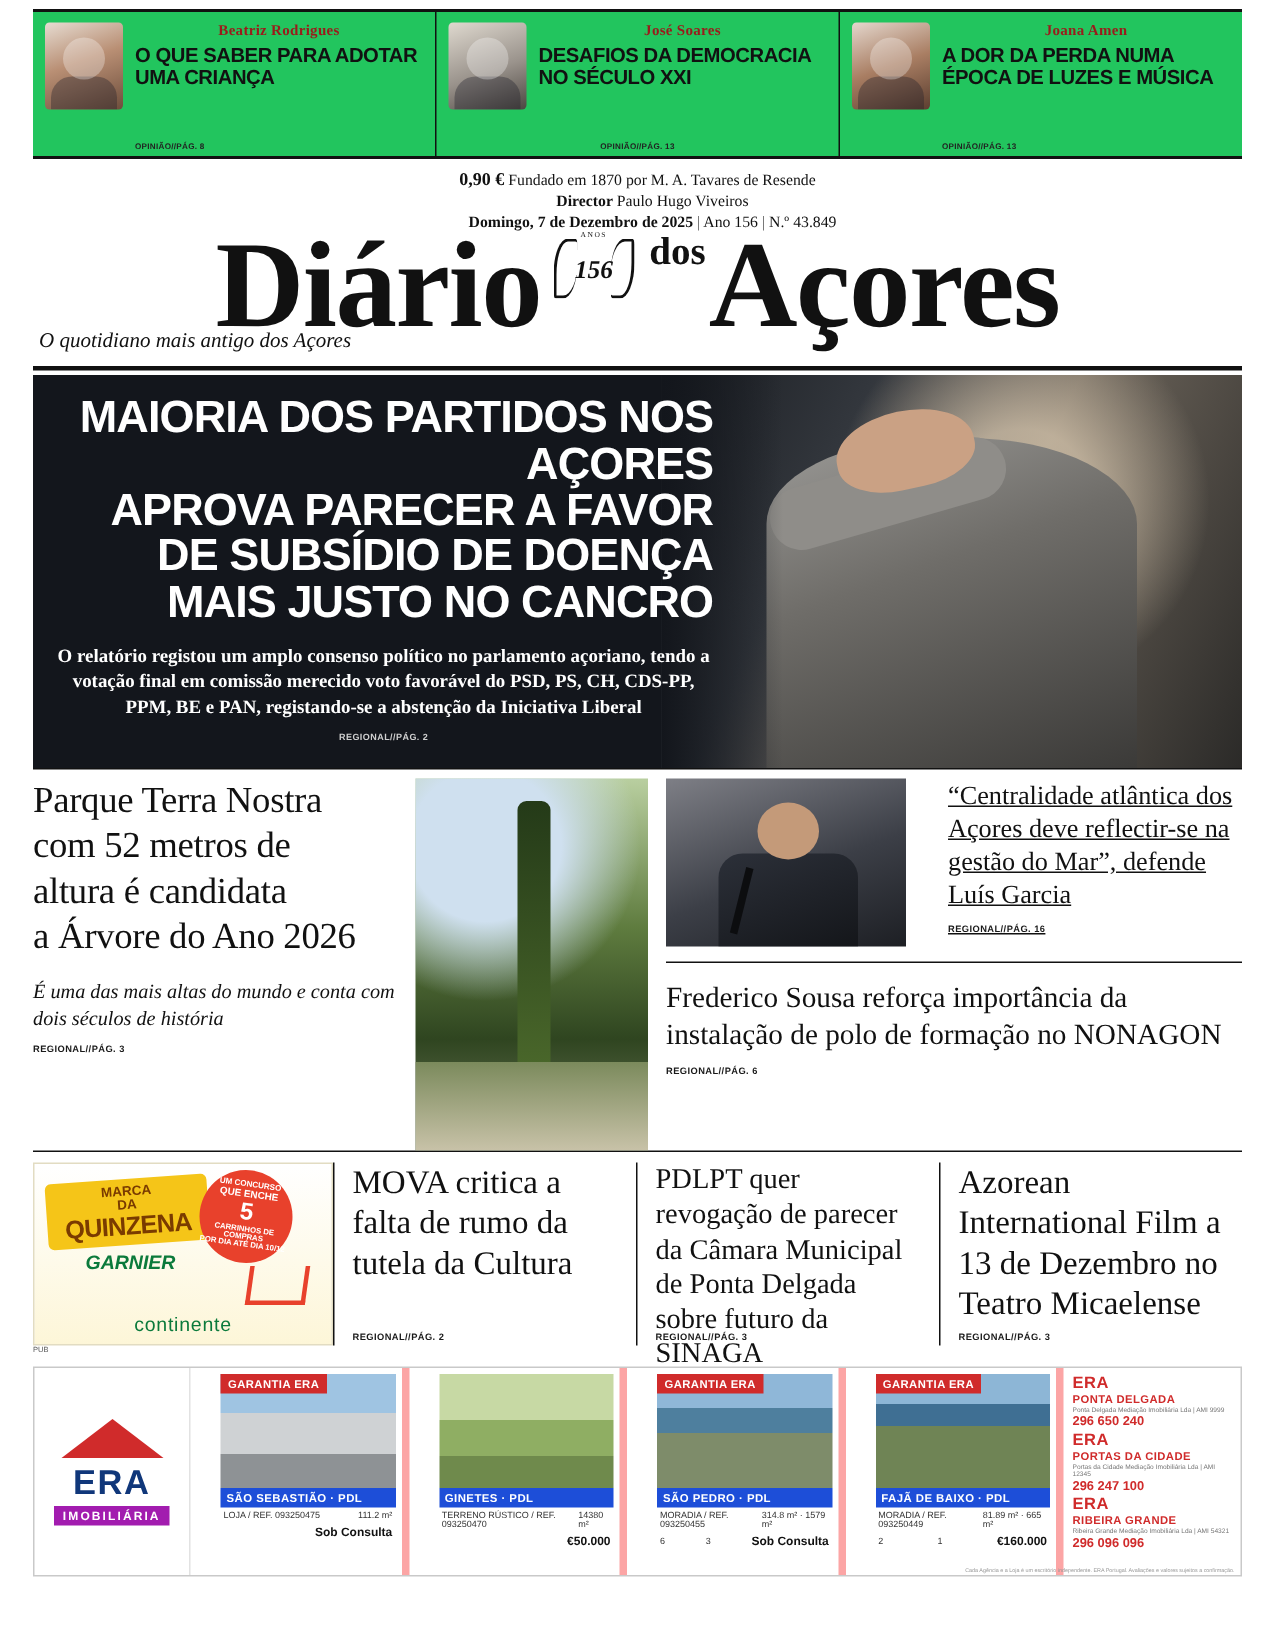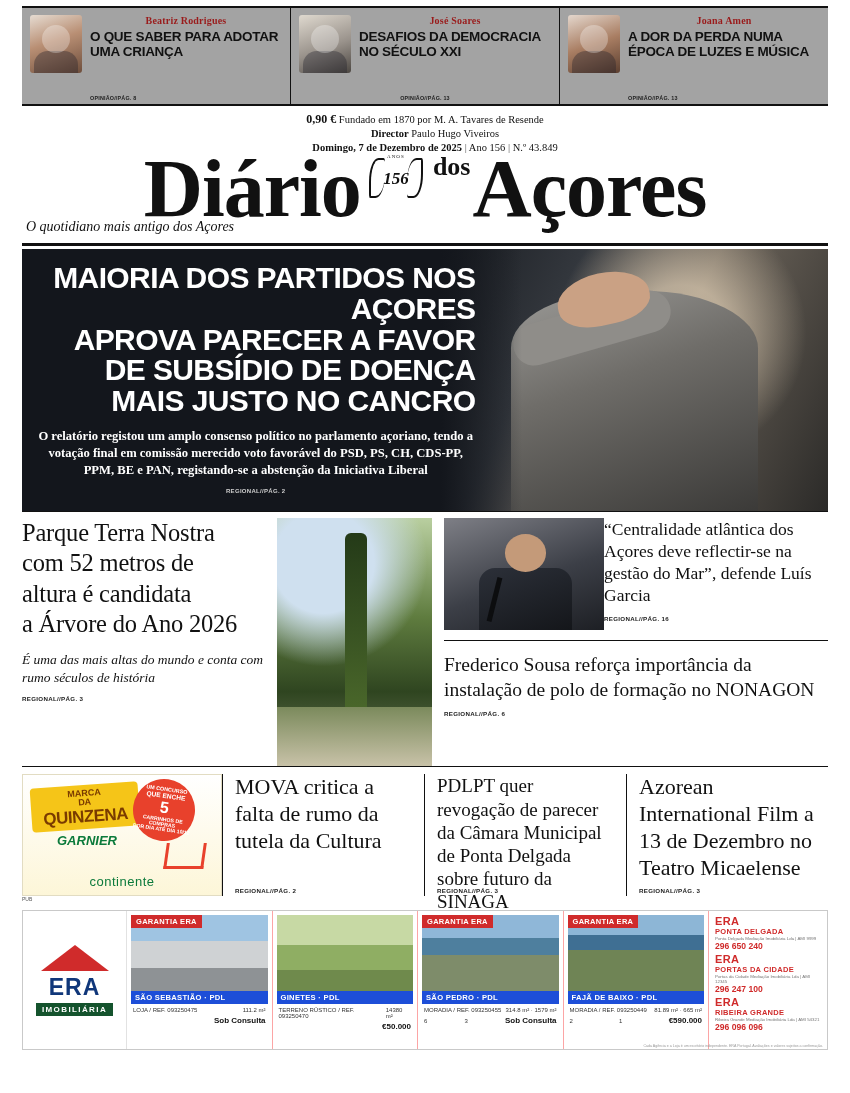--- a/index.html
+++ b/index.html
@@ -9,21 +9,21 @@
     background: #ffffff;
     font-family: "Liberation Serif", serif;
     color: #111;
     overflow: hidden;
   }
   .page { width: 850px; height: 1093px; position: relative; padding: 0 22px; }
 
   
   .opinion-strip {
     display: flex; margin-top: 6px;
-    background: #a3a3a3;
+    background: #22c55e;
     border-top: 2px solid #111; border-bottom: 2px solid #111;
     height: 100px;
   }
   .op-cell { flex: 1; display: flex; padding: 7px 8px 4px 8px; position: relative; }
   .op-cell + .op-cell { border-left: 1px solid #111; }
   .op-photo {
     width: 52px; height: 58px; flex: 0 0 52px; margin-right: 8px;
     border-radius: 3px; overflow: hidden; position: relative;
     background: linear-gradient(180deg,#c9cdd2,#8d9298);
   }
@@ -184,21 +184,21 @@
     background:#c49a79; border-radius:50%;
   }
   .b2-photo2 .body {
     position:absolute; left:22%; top:44%; width:58%; height:56%;
     background: linear-gradient(160deg,#2c3039,#14161a); border-radius:16px 16px 0 0;
   }
   .b2-photo2 .mic {
     position:absolute; left:30%; top:52%; width:5px; height:40%;
     background:#0c0d0f; transform: rotate(14deg);
   }
-  .b2-quote { flex: 1; padding-left: 0; }
+  .b2-quote { flex: 1; padding-left: 28px; text-decoration: underline; }
   .b2-quote-text { font-size: 17.5px; line-height: 1.26; }
   .b2-bottom { margin-top: 12px; }
   .b2-bottom-head { font-size: 19.5px; line-height: 1.25; }
 
   
   .block3 { display: flex; margin-top: 7px; height: 122px; }
   .ad-small {
     width: 200px; flex: 0 0 200px; position: relative;
     background: linear-gradient(180deg,#fff 0%,#fdf6d8 100%);
     border: 1px solid #e2dcc2; overflow: hidden;
@@ -257,26 +257,26 @@
   .era-roof {
     width: 0; height: 0; border-left: 34px solid transparent;
     border-right: 34px solid transparent; border-bottom: 26px solid #d02b2b;
     margin-bottom: 3px;
   }
   .era-name {
     font-family: "Liberation Sans", sans-serif; font-weight: bold;
     font-size: 23px; color: #10377a; letter-spacing: 1px;
   }
   .era-imob {
-    background: #14532d; color: #fff; font-family: "Liberation Sans", sans-serif;
+    background: #a21caf; color: #fff; font-family: "Liberation Sans", sans-serif;
     font-size: 8px; font-weight: bold; letter-spacing: 1.4px;
     padding: 2px 6px; margin-top: 2px;
   }
   .era-card {
-    flex: 1; border-right: 1px solid #fca5a5; padding: 4px; position: relative;
+    flex: 1; border-right: 5px solid #fca5a5; padding: 4px; position: relative; margin-left: 16px;
   }
   .era-badge {
     position: absolute; left: 4px; top: 4px; background: #d02b2b; color: #fff;
     font-family: "Liberation Sans", sans-serif; font-size: 7.5px; font-weight: bold;
     padding: 2px 5px; letter-spacing: .3px; z-index: 2;
   }
   .era-photo { width: 100%; height: 76px; overflow: hidden; }
   .ph-a { background: linear-gradient(180deg,#9fc4e2 0 34%, #cfd2d4 34% 70%, #8e9295 70%); }
   .ph-b { background: linear-gradient(180deg,#c7d9a4 0 40%, #8fae63 40% 72%, #6f8a4c 72%); }
   .ph-c { background: linear-gradient(180deg,#8fb7d8 0 30%, #4e7f9e 30% 52%, #7e8c6a 52%); }
@@ -406,21 +406,21 @@
 
   <div class="block2">
 
     <div class="b2-col1">
       <div class="b2-headline">
         <div>Parque Terra Nostra</div>
         <div>com 52 metros de</div>
         <div>altura é candidata</div>
         <div>a Árvore do Ano 2026</div>
       </div>
-      <div class="b2-stand">É uma das mais altas do mundo e conta com rumo séculos de história</div>
+      <div class="b2-stand">É uma das mais altas do mundo e conta com dois séculos de história</div>
       <div class="ref">REGIONAL//PÁG. 3</div>
     </div>
 
     <div class="b2-photo1"></div>
 
     <div class="b2-col3">
       <div class="b2-top">
         <div class="b2-photo2">
           <div class="body"></div>
           <div class="face"></div>
@@ -534,21 +534,21 @@
       <div class="era-badge">GARANTIA ERA</div>
       <div class="era-photo ph-d"></div>
       <div class="era-loc">FAJÃ DE BAIXO · PDL</div>
       <div class="era-specs">
         <span>MORADIA / REF. 093250449</span>
         <span>81.89 m² · 665 m²</span>
       </div>
       <div class="era-specs">
         <span>2</span>
         <span>1</span>
-        <span class="price">€590.000</span>
+        <span class="price">€160.000</span>
       </div>
     </div>
 
     <div class="era-contacts">
       <div>
         <div class="cname">ERA</div>
         <div class="cbranch">PONTA DELGADA</div>
         <div class="clic">Ponta Delgada Mediação Imobiliária Lda | AMI 9999</div>
         <div class="cphone">296 650 240</div>
       </div>

